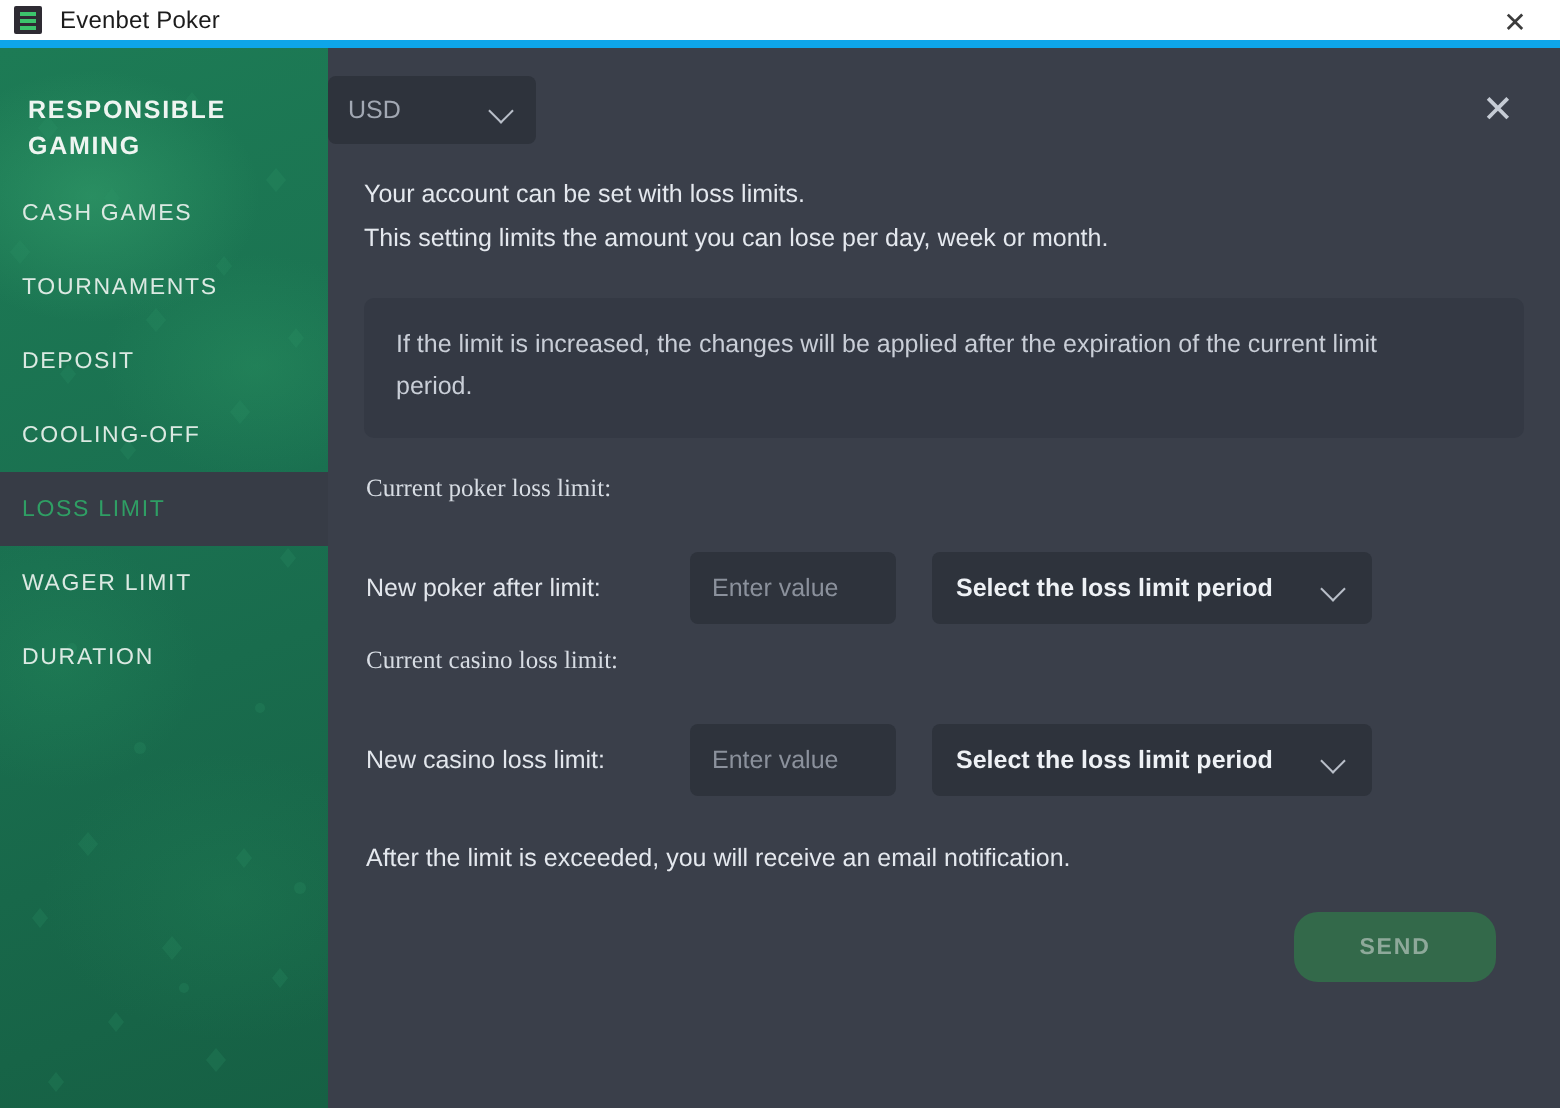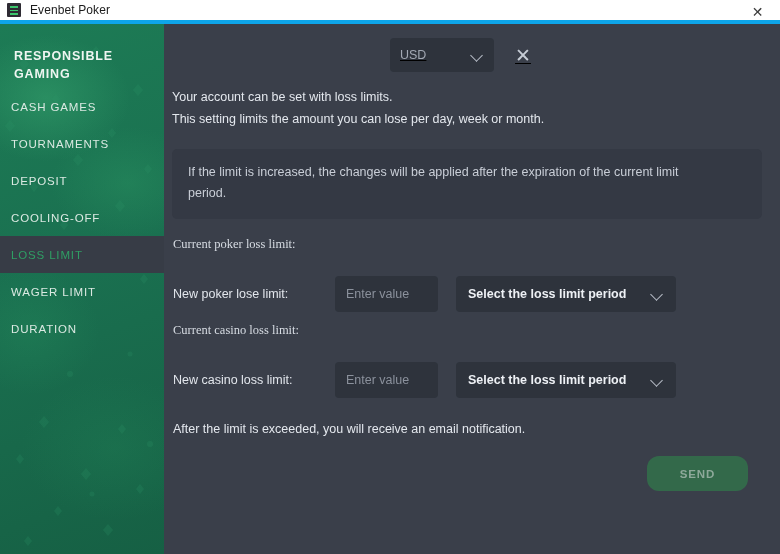--- a/index.html
+++ b/index.html
@@ -104,23 +104,22 @@
   #main {
     flex: 1; height: 530px;
     background: #3a3f4a;
     position: relative;
   }
 
   
   #panel-top {
     height: 62px;
     display: flex; align-items: center;
-    justify-content: center;
+    justify-content: space-between;
     padding-right: 14px;
-    text-decoration: underline;
   }
   #currency-select {
     width: 104px; height: 34px;
     background: #2e333c;
     border-radius: 4px;
     display: flex; align-items: center;
     padding: 0 10px;
     cursor: pointer;
   }
   #currency-select .cur-val {
@@ -142,21 +141,21 @@
   #panel-close {
     width: 34px; height: 34px;
     margin-left: 12px;
     display: flex; align-items: center; justify-content: center;
     color: #c6ccd5; font-size: 19px;
     font-family: "DejaVu Sans", sans-serif;
     cursor: pointer;
   }
 
   
-  #content { padding: 0 18px 0 8px; }
+  #content { padding: 0 18px 0 18px; }
 
   .intro-line {
     font-size: 12.5px; color: #e4e8ee;
     line-height: 22px;
   }
   #intro { margin-bottom: 19px; }
 
   #info-box {
     background: #343944;
     border-radius: 5px;
@@ -323,21 +322,21 @@
 
       <div id="info-box">
         <div class="info-line">If the limit is increased, the changes will be applied after the expiration of the current limit</div>
         <div class="info-line">period.</div>
       </div>
 
       <div class="row-current">
         <span class="field-label">Current poker loss limit:</span>
       </div>
       <div class="row-new">
-        <span class="field-label">New poker lose limit:</span>
+        <span class="field-label">New poker after limit:</span>
         <div class="value-input">
           <span class="ph">Enter value</span>
         </div>
         <div class="period-select">
           <span class="sel-val">Select the loss limit period</span>
           <span class="chev"></span>
         </div>
       </div>
 
       <div class="row-current">

